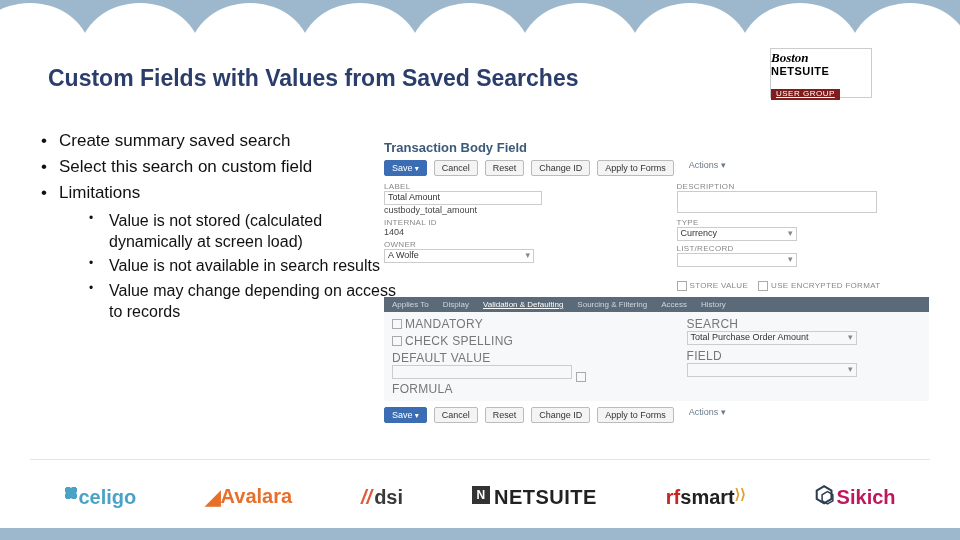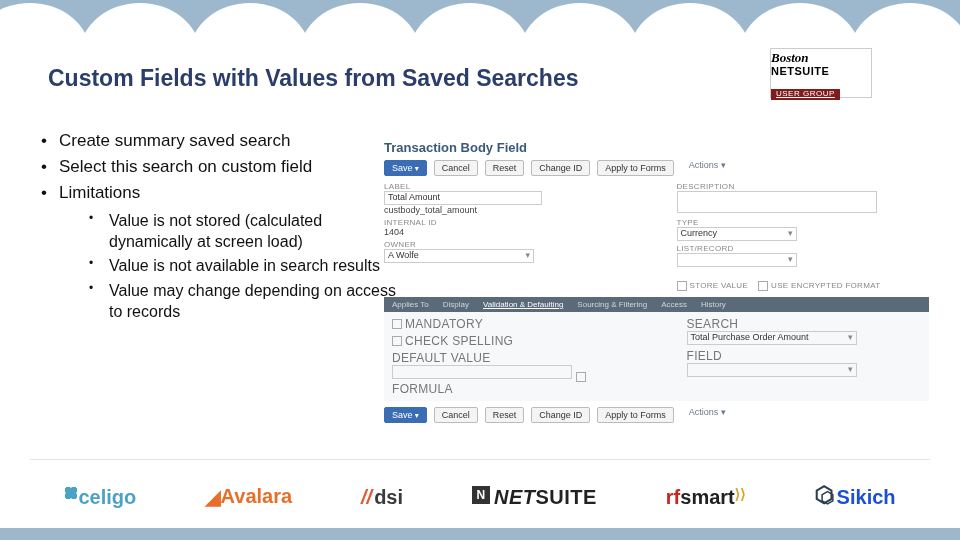--- a/index.html
+++ b/index.html
@@ -75,25 +75,25 @@
      radial-gradient(circle at 30% 30%, #4aa3c7 25%, transparent 26%),
      radial-gradient(circle at 70% 30%, #4aa3c7 25%, transparent 26%),
      radial-gradient(circle at 30% 70%, #4aa3c7 25%, transparent 26%),
      radial-gradient(circle at 70% 70%, #4aa3c7 25%, transparent 26%);}
   .avalara{ color:#e76f2a; font-size:22px; font-weight:bold;}
   .avalara .tri{ color:#e76f2a;}
   .dsi{ color:#3a3a3a; font-size:22px;}
   .dsi .sl{ color:#e05a3a; font-weight:bold; font-style:italic; margin-right:2px;}
   .netsuite{ color:#222; font-size:17px; letter-spacing:0.5px;}
   .netsuite .nbox{ display:inline-block; width:18px; height:18px; background:#333; color:#fff; text-align:center; line-height:18px; font-size:12px; margin-right:4px;}
-  .netsuite b{font-weight:bold;font-style:italic;}
+  .netsuite b{font-weight:bold;}
   .rfsmart{ color:#c8261e; font-size:20px;}
   .rfsmart .blk{ color:#222;}
   .rfsmart .wave{ color:#e0a030; font-size:14px; vertical-align:top;}
-  .sikich{ color:#1d4ed8; font-size:20px;}
+  .sikich{ color:#be185d; font-size:20px;}
   .sikich .hex{ display:inline-block; width:22px; height:20px; position:relative;}
   .sikich .hex::before{content:"⬡"; position:absolute; left:0; top:-4px; font-size:22px; color:#2b3d4f;}
   .sikich .hex::after{content:"⬡"; position:absolute; left:6px; top:2px; font-size:16px; color:#2b3d4f;}
 
   .divider { position:absolute; bottom:80px; left:30px; width:900px; height:1px; background:#e4e4e4;}
   .bottom-band { position:absolute; bottom:0; left:0; width:960px; height:12px; background:#9db8cc;}
 </style>
 </head>
 <body>
 

